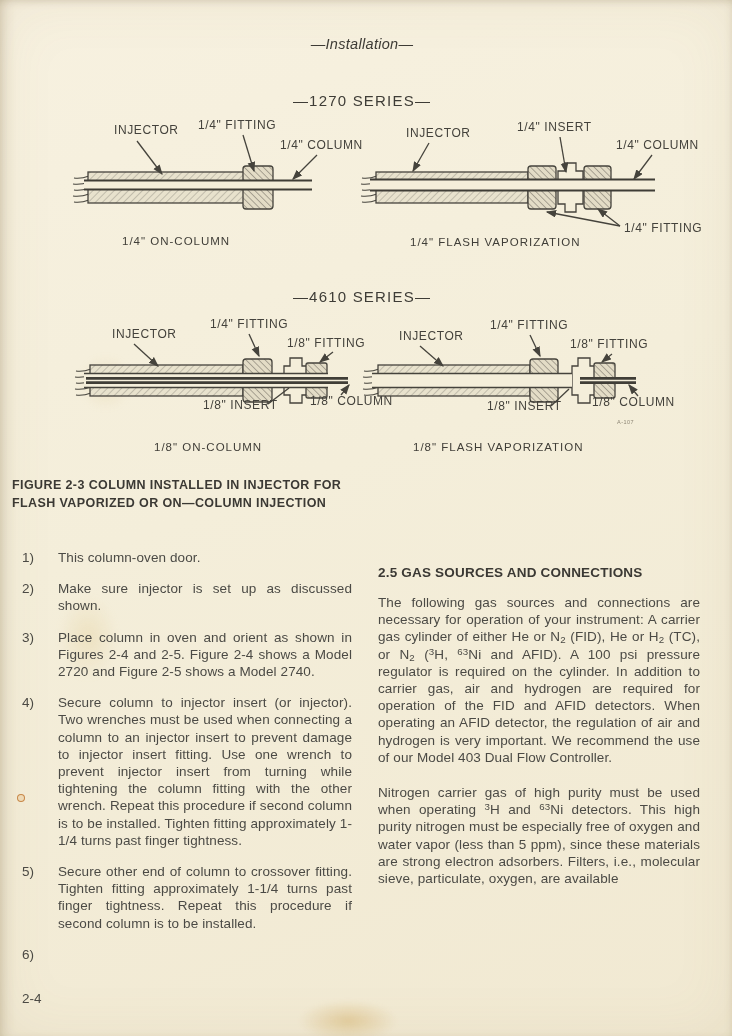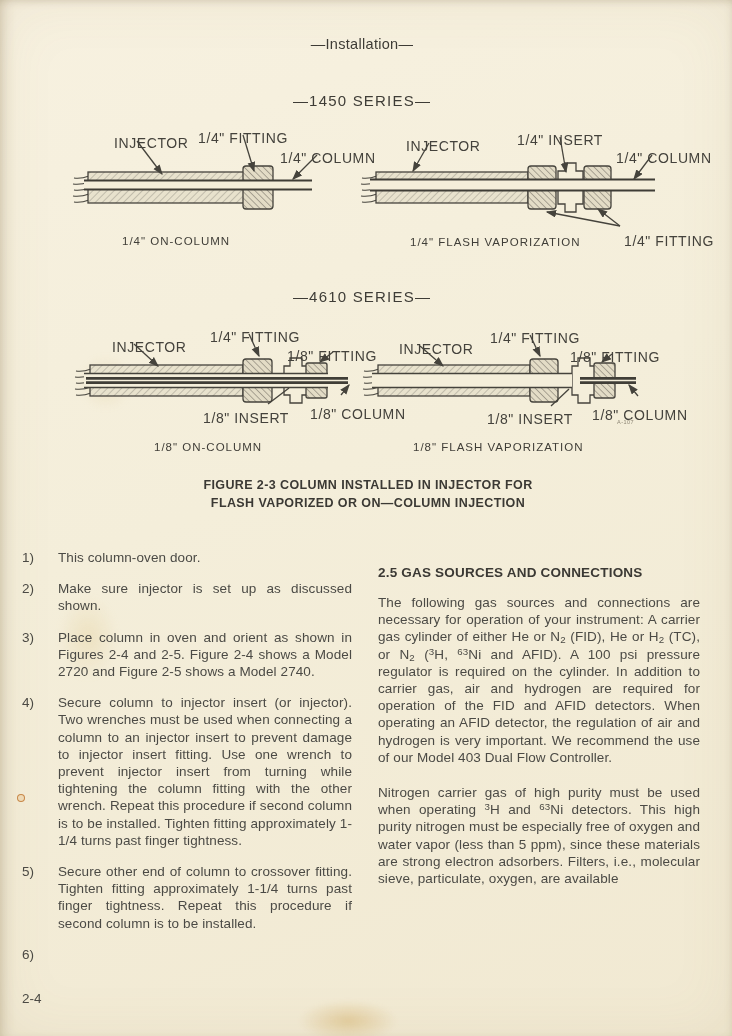--- a/index.html
+++ b/index.html
@@ -14,39 +14,39 @@
   }
   .page::after{
     content:"";position:absolute;inset:0;pointer-events:none;
     box-shadow:inset 10px 0 14px -8px rgba(110,88,48,.28),
                inset 0 7px 10px -6px rgba(110,88,48,.18),
                inset -6px 0 10px -7px rgba(110,88,48,.15),
                inset 0 0 60px rgba(140,115,70,.08);
   }
   .hdr{
     position:absolute;left:0;right:8px;top:36px;text-align:center;
-    font-size:14.5px;letter-spacing:.3px;color:#3e3c36;
+    font-size:14.5px;letter-spacing:.3px;color:#3e3c36;font-style:italic;
   }
   .series-title{
     position:absolute;left:0;right:8px;text-align:center;
     font-size:15px;letter-spacing:1.2px;color:#3e3c36;
   }
   .dlabel{
-    position:absolute;font-size:14px;letter-spacing:.6px;
-    color:#44423c;white-space:nowrap;margin-top:12px;
+    position:absolute;font-size:12px;letter-spacing:.6px;
+    color:#44423c;white-space:nowrap;
   }
   .dcap{
     position:absolute;font-size:11.5px;letter-spacing:1px;
     color:#403e38;white-space:nowrap;
   }
   .dwg-no{
     position:absolute;font-size:5.5px;letter-spacing:.5px;color:#8d8674;
   }
   .figcap{
-    position:absolute;left:12px;right:8px;text-align:center;
+    position:absolute;left:12px;right:8px;text-align:left;
     font-size:12.5px;font-weight:700;letter-spacing:.4px;color:#3b3934;
   }
   .diagram-svg{position:absolute;left:0;top:0;pointer-events:none;}
   .col-left{position:absolute;left:22px;top:549px;width:330px;}
   .col-right{position:absolute;left:378px;top:549px;width:334px;}
   .step{display:flex;margin-bottom:14px;font-size:13.5px;line-height:17.2px;}
   .step-num{width:36px;flex:none;}
   .step-text{flex:1;text-align:justify;letter-spacing:.1px;}
   .sec-heading{
     font-size:13.5px;font-weight:700;letter-spacing:.2px;color:#3b3934;
@@ -160,21 +160,21 @@
       <path d="M580,380.5 H636" stroke="#f4eeda" stroke-width="1.4"></path>
       <path d="M420,346 L443,366" marker-end="url(#ah)"></path>
       <path d="M530,335 L540,356" marker-end="url(#ah)"></path>
       <path d="M612,354 L602,362" marker-end="url(#ah)"></path>
       <path d="M551,406 L569,389"></path>
       <path d="M638,396 L629,385" marker-end="url(#ah)"></path>
     </g>
   </svg>
 
   <div class="hdr">—Installation—</div>
-  <div class="series-title" style="top:92px">—1450 SERIES—</div>
+  <div class="series-title" style="top:92px">—1270 SERIES—</div>
   <div class="series-title" style="top:288px">—4610 SERIES—</div>
 
   <div class="dlabel" style="left:114px;top:123px">INJECTOR</div>
   <div class="dlabel" style="left:198px;top:118px">1/4" FITTING</div>
   <div class="dlabel" style="left:280px;top:138px">1/4" COLUMN</div>
   <div class="dcap" style="left:122px;top:235px">1/4" ON-COLUMN</div>
 
   <div class="dlabel" style="left:406px;top:126px">INJECTOR</div>
   <div class="dlabel" style="left:517px;top:120px">1/4" INSERT</div>
   <div class="dlabel" style="left:616px;top:138px">1/4" COLUMN</div>

